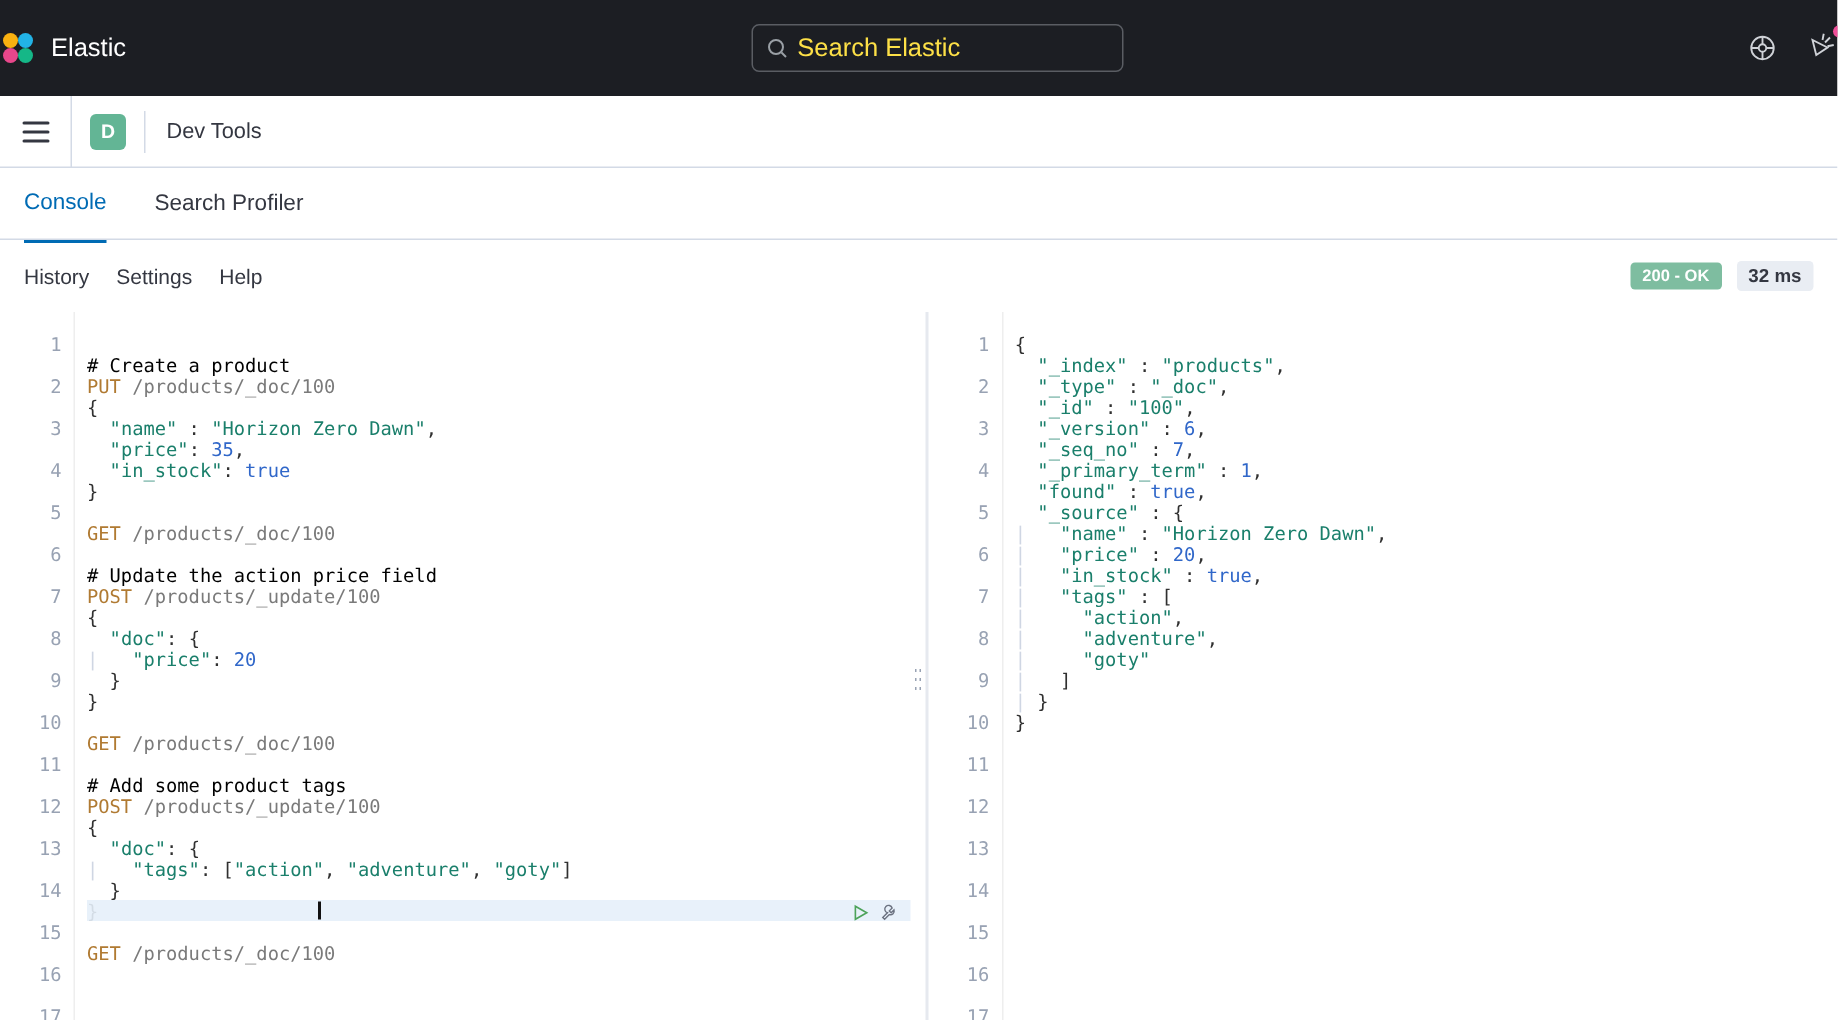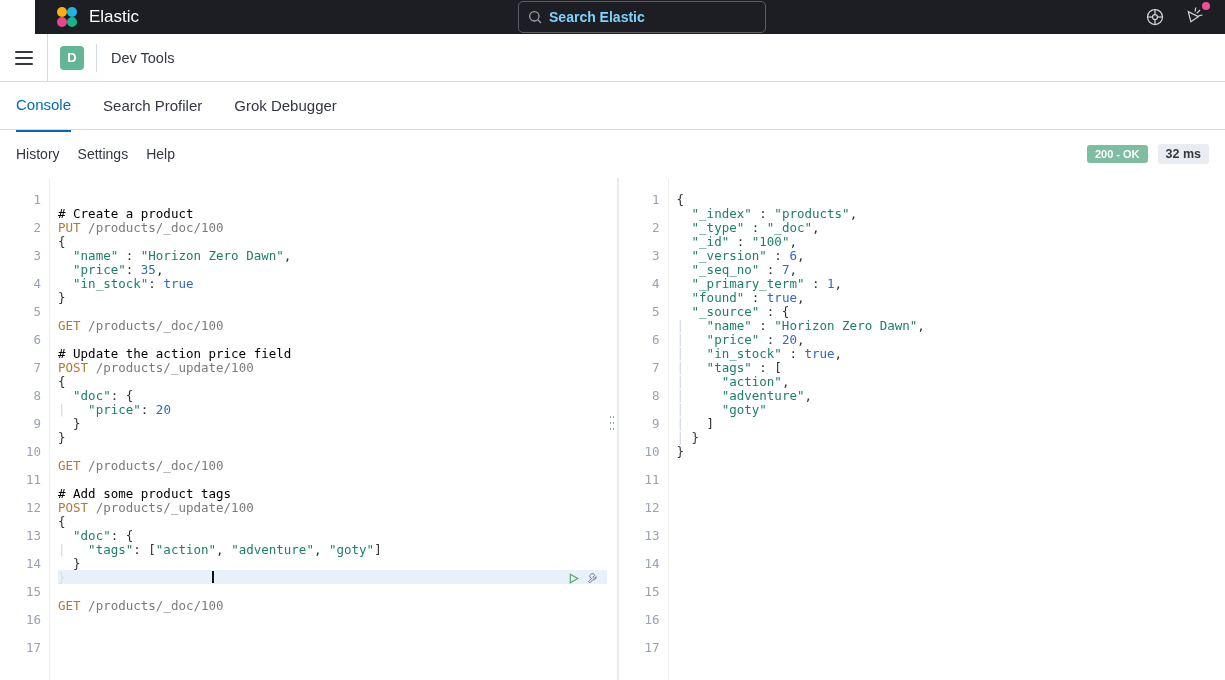--- a/index.html
+++ b/index.html
@@ -1,29 +1,29 @@
 <!DOCTYPE html>
 <html><head>
 <meta charset="utf-8">
 <style>
   * { box-sizing: border-box; margin: 0; padding: 0; }
   html, body { height: 100%; font-family: -apple-system, BlinkMacSystemFont, "Segoe UI", Helvetica, Arial, sans-serif; background: #fff; }
   .header {
-    display: flex; align-items: center; height: 34px; background: #1c1e23; color: #fff; padding: 0 20px; margin-left: 35px;
+    display: flex; align-items: center; height: 64px; background: #1c1e23; color: #fff; padding: 0 0;
   }
   .logo-group { display: flex; align-items: center; gap: 10px; }
   .logo-svg { width: 24px; height: 24px; }
   .brand-name { font-size: 17px; font-weight: 500; }
   .search-wrap { flex: 1; display: flex; justify-content: center; }
   .search-box {
     display: flex; align-items: center; width: 248px; height: 32px;
     border: 1px solid #5a5d63; border-radius: 5px; padding: 0 8px; color: #9aa0a6; gap: 6px;
   }
   .search-icon-svg { width: 16px; height: 16px; stroke: #9aa0a6; }
-  .search-text { font-size: 14px; color: #7dd3fc; font-weight: bold; }
+  .search-text { font-size: 17px; color: #fde047; }
   .header-right { display: flex; align-items: center; gap: 20px; margin-left: auto; position: relative; }
   .hdr-icon { width: 20px; height: 20px; stroke: #cfd2d7; fill: none; }
   .pink-dot { width: 8px; height: 8px; background: #f04e98; border-radius: 50%; position: absolute; top: -3px; right: -5px; }
 
   .subheader {
     display: flex; align-items: center; height: 48px; border-bottom: 1px solid #d3dae6; background: #fff;
   }
   .hamburger { width: 48px; height: 48px; display: flex; align-items: center; justify-content: center; border-right: 1px solid #d3dae6; }
   .hamburger-icon { width: 18px; height: 14px; display: flex; flex-direction: column; justify-content: space-between; }
   .hamburger-icon span { height: 2px; background: #343741; border-radius: 1px; }
@@ -134,21 +134,20 @@
       </div>
   </div>
   <div class="space-badge">D</div>
   <div class="breadcrumb-sep"></div>
   <div class="breadcrumb">Dev Tools</div>
 </div>
 
 <div class="tabs">
   <div class="tab active">Console</div>
   <div class="tab">Search Profiler</div>
-  <div class="tab">Grok Debugger</div>
 </div>
 
 <div class="toolbar">
   <span>History</span>
   <span>Settings</span>
   <span>Help</span>
   <div class="toolbar-right">
     <span class="status-badge">200 - OK</span>
     <span class="time-badge">32 ms</span>
   </div>

